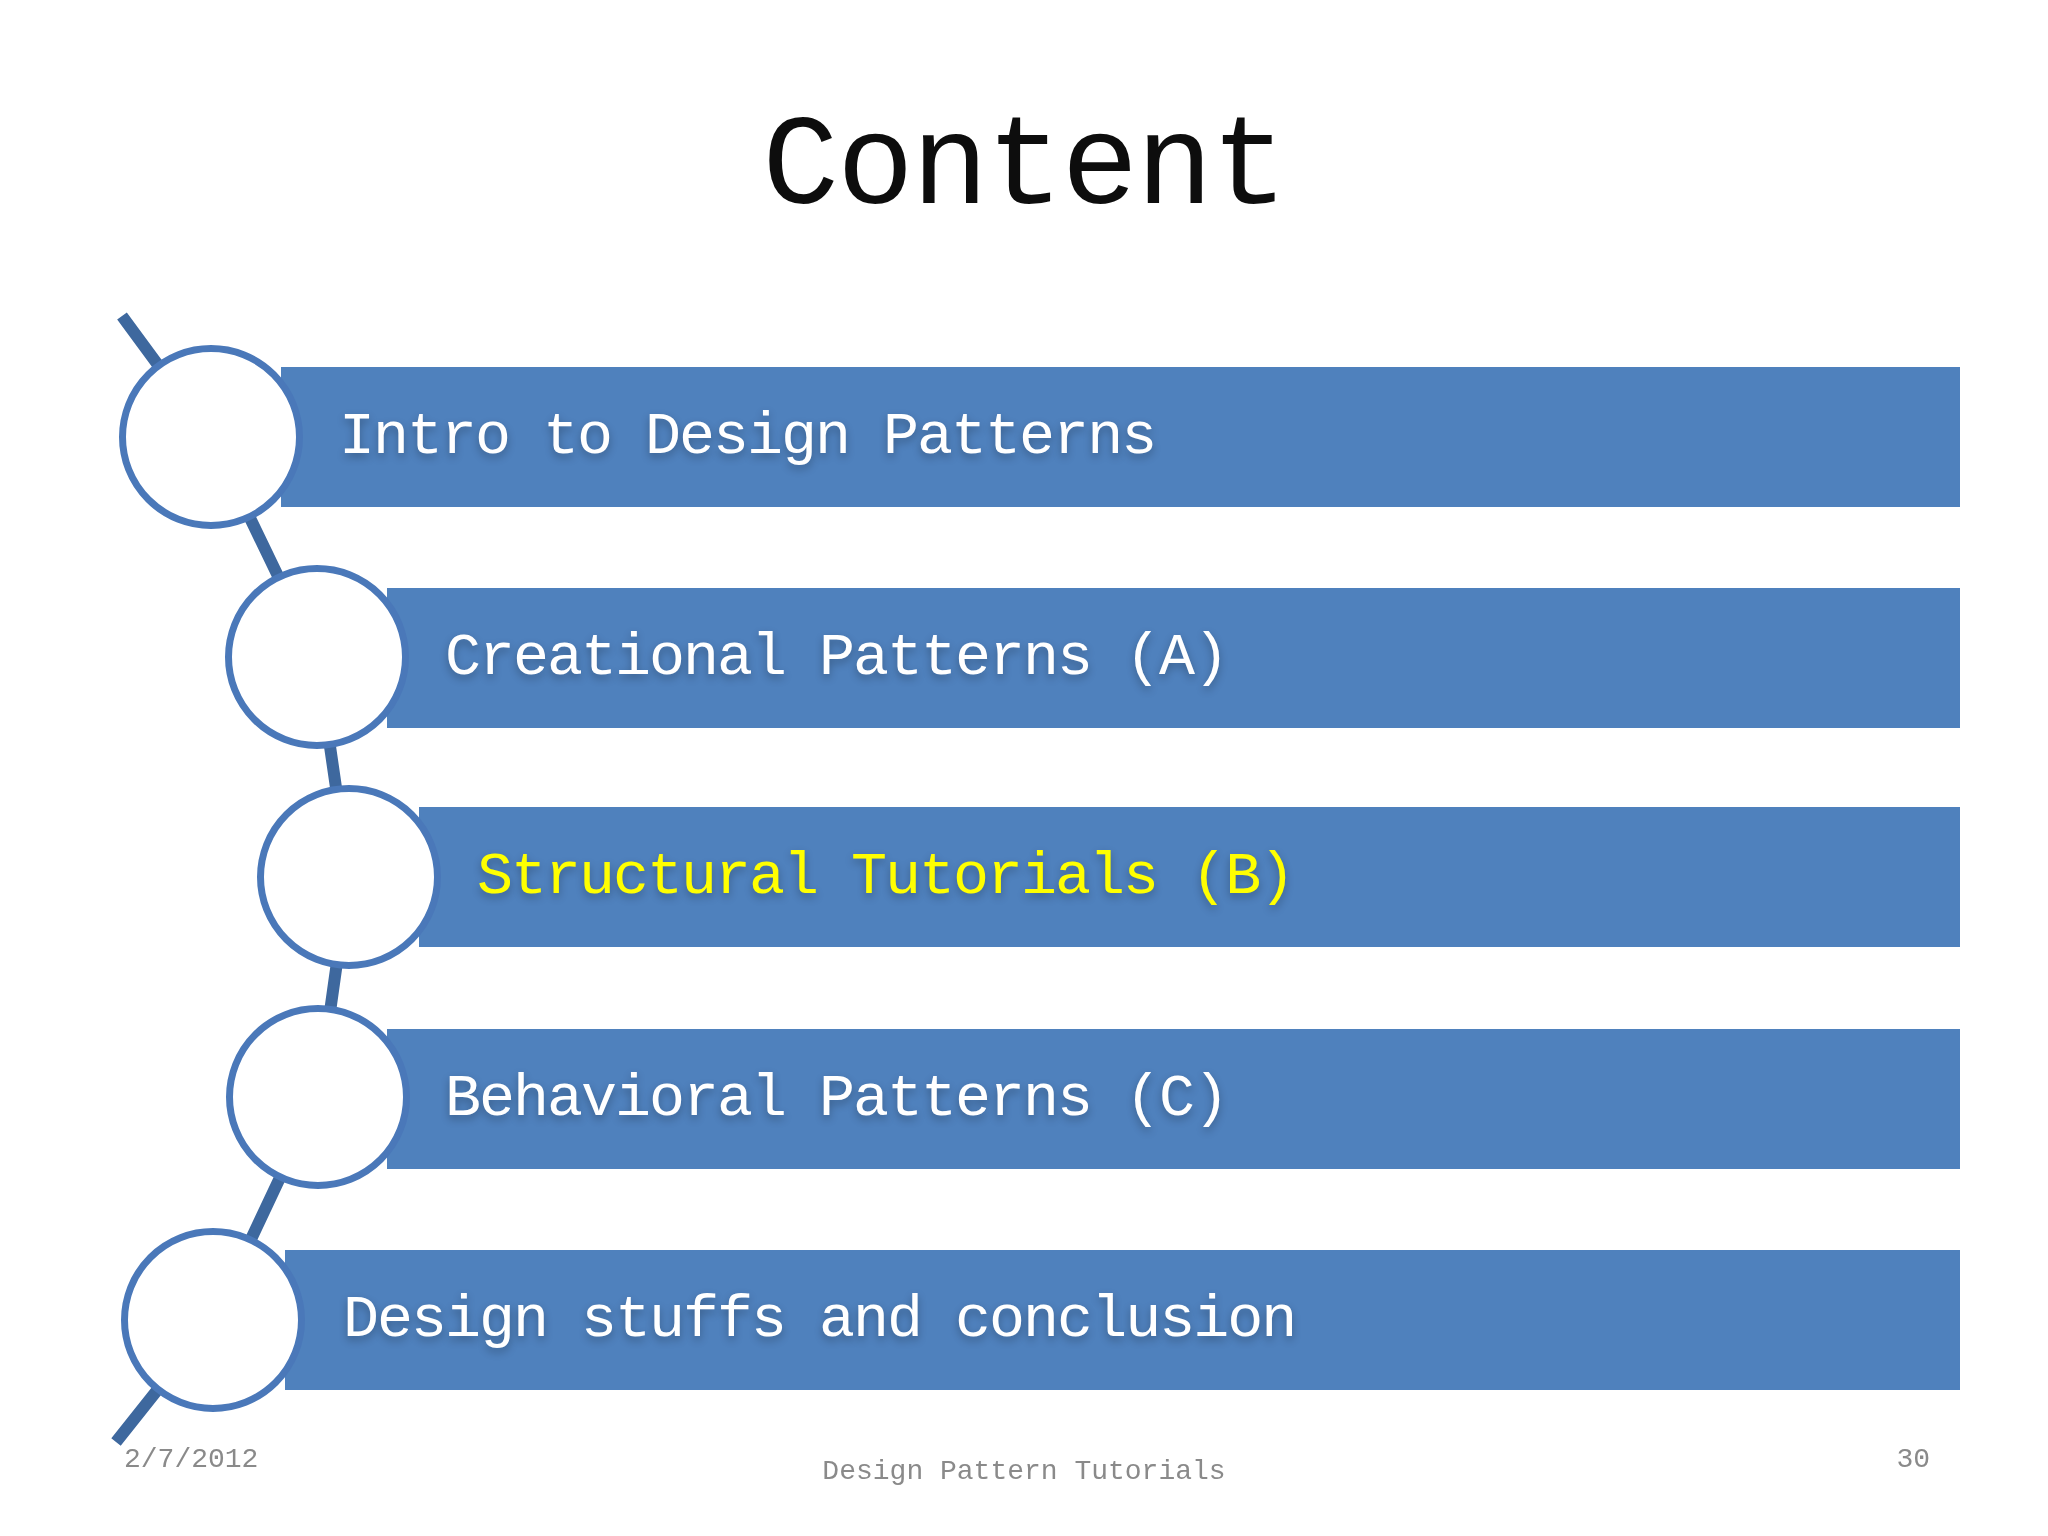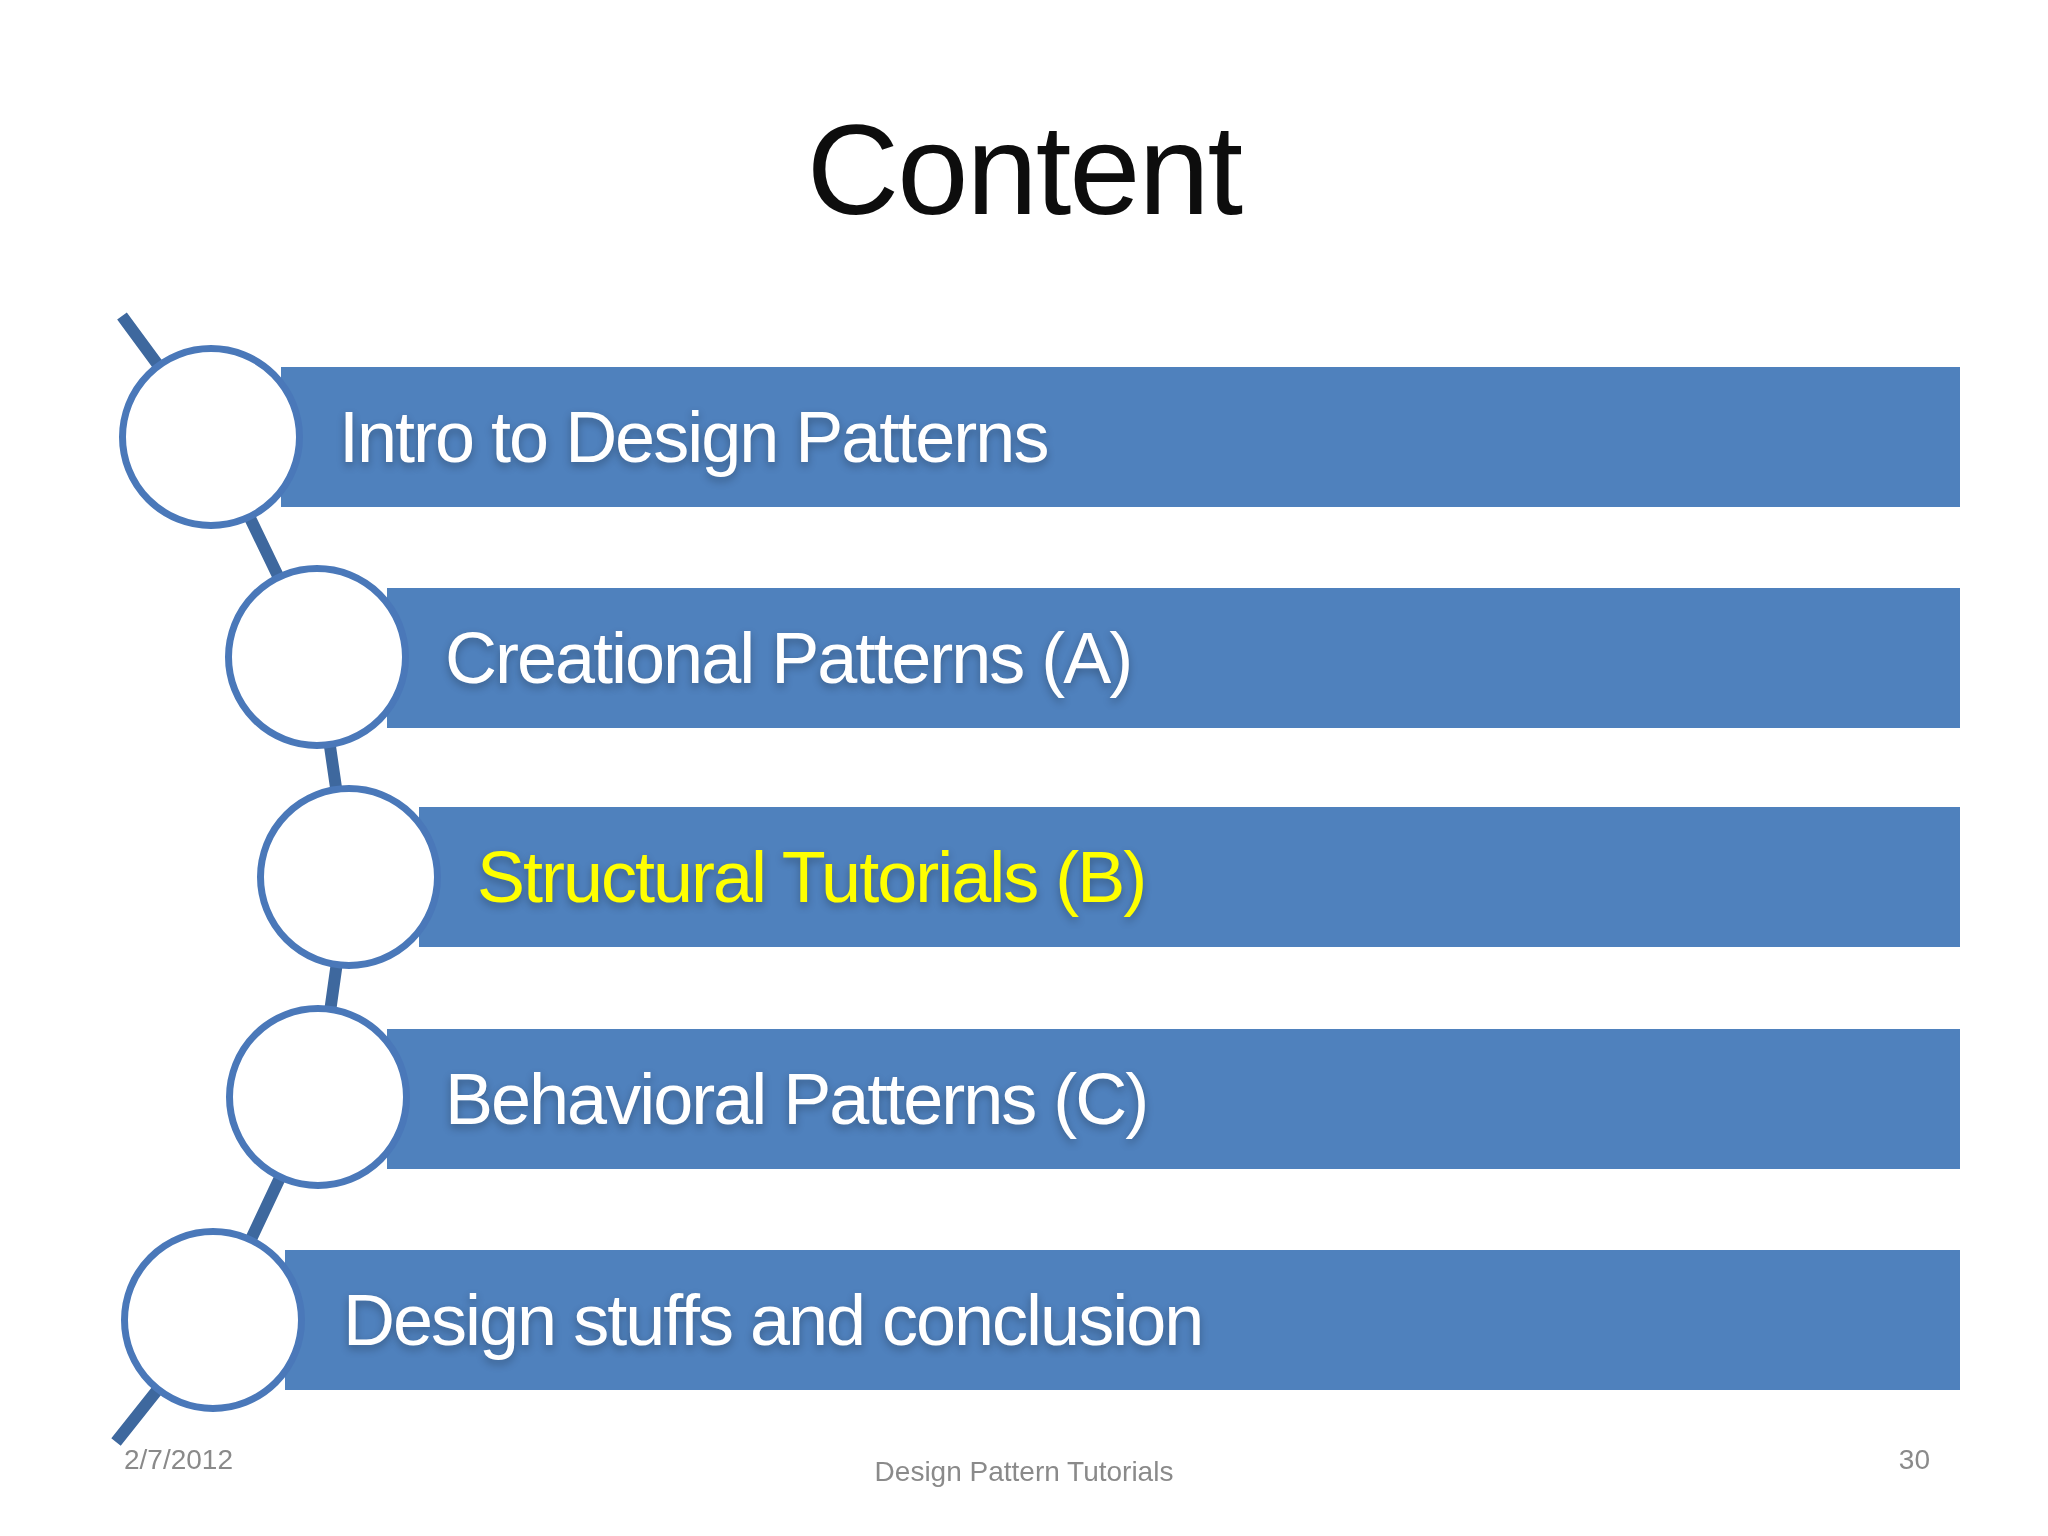--- a/index.html
+++ b/index.html
@@ -1,21 +1,21 @@
 <!DOCTYPE html>
 <html style="--bar: #4F81BD; --circle-stroke: #4A78B9; --connector: #3E689E; --highlight-text: #FFFF00; --bar-text: #FFFFFF; --footer-text: #8A8A8A; --title-text: #0D0D0D;"><head>
 <meta charset="utf-8">
 <style>
   html,body{margin:0;padding:0;background:#ffffff;}
   .slide{
     position:relative;
     width:2048px;height:1536px;
     background:#ffffff;
     overflow:hidden;
-    font-family:Liberation Sans, sans-serif;
+    font-family:Liberation Mono, monospace;
   }
   .title{
     position:absolute;
     top:96px;left:0;width:100%;
     text-align:center;
     font-size:128px;
     font-weight:400;
     letter-spacing:-2px;
     color:var(--title-text,#000);
   }
@@ -28,21 +28,21 @@
     right:88px;
     height:140px;
     background:var(--bar,#4F81BD);
     display:flex;
     align-items:center;
     padding-left:58px;
     box-sizing:border-box;
     z-index:1;
   }
   .bar .label{
-    font-size:72px;
+    font-size:60px;
     letter-spacing:-2px;
     color:var(--bar-text,#fff);
     white-space:nowrap;
     text-shadow:0 4px 8px rgba(0,0,0,0.28);
   }
   .bar .label.highlight{
     color:var(--highlight-text,#FFFF00);
   }
   .bar1{top:367px;left:281px;}
   .bar2{top:588px;left:387px;}

